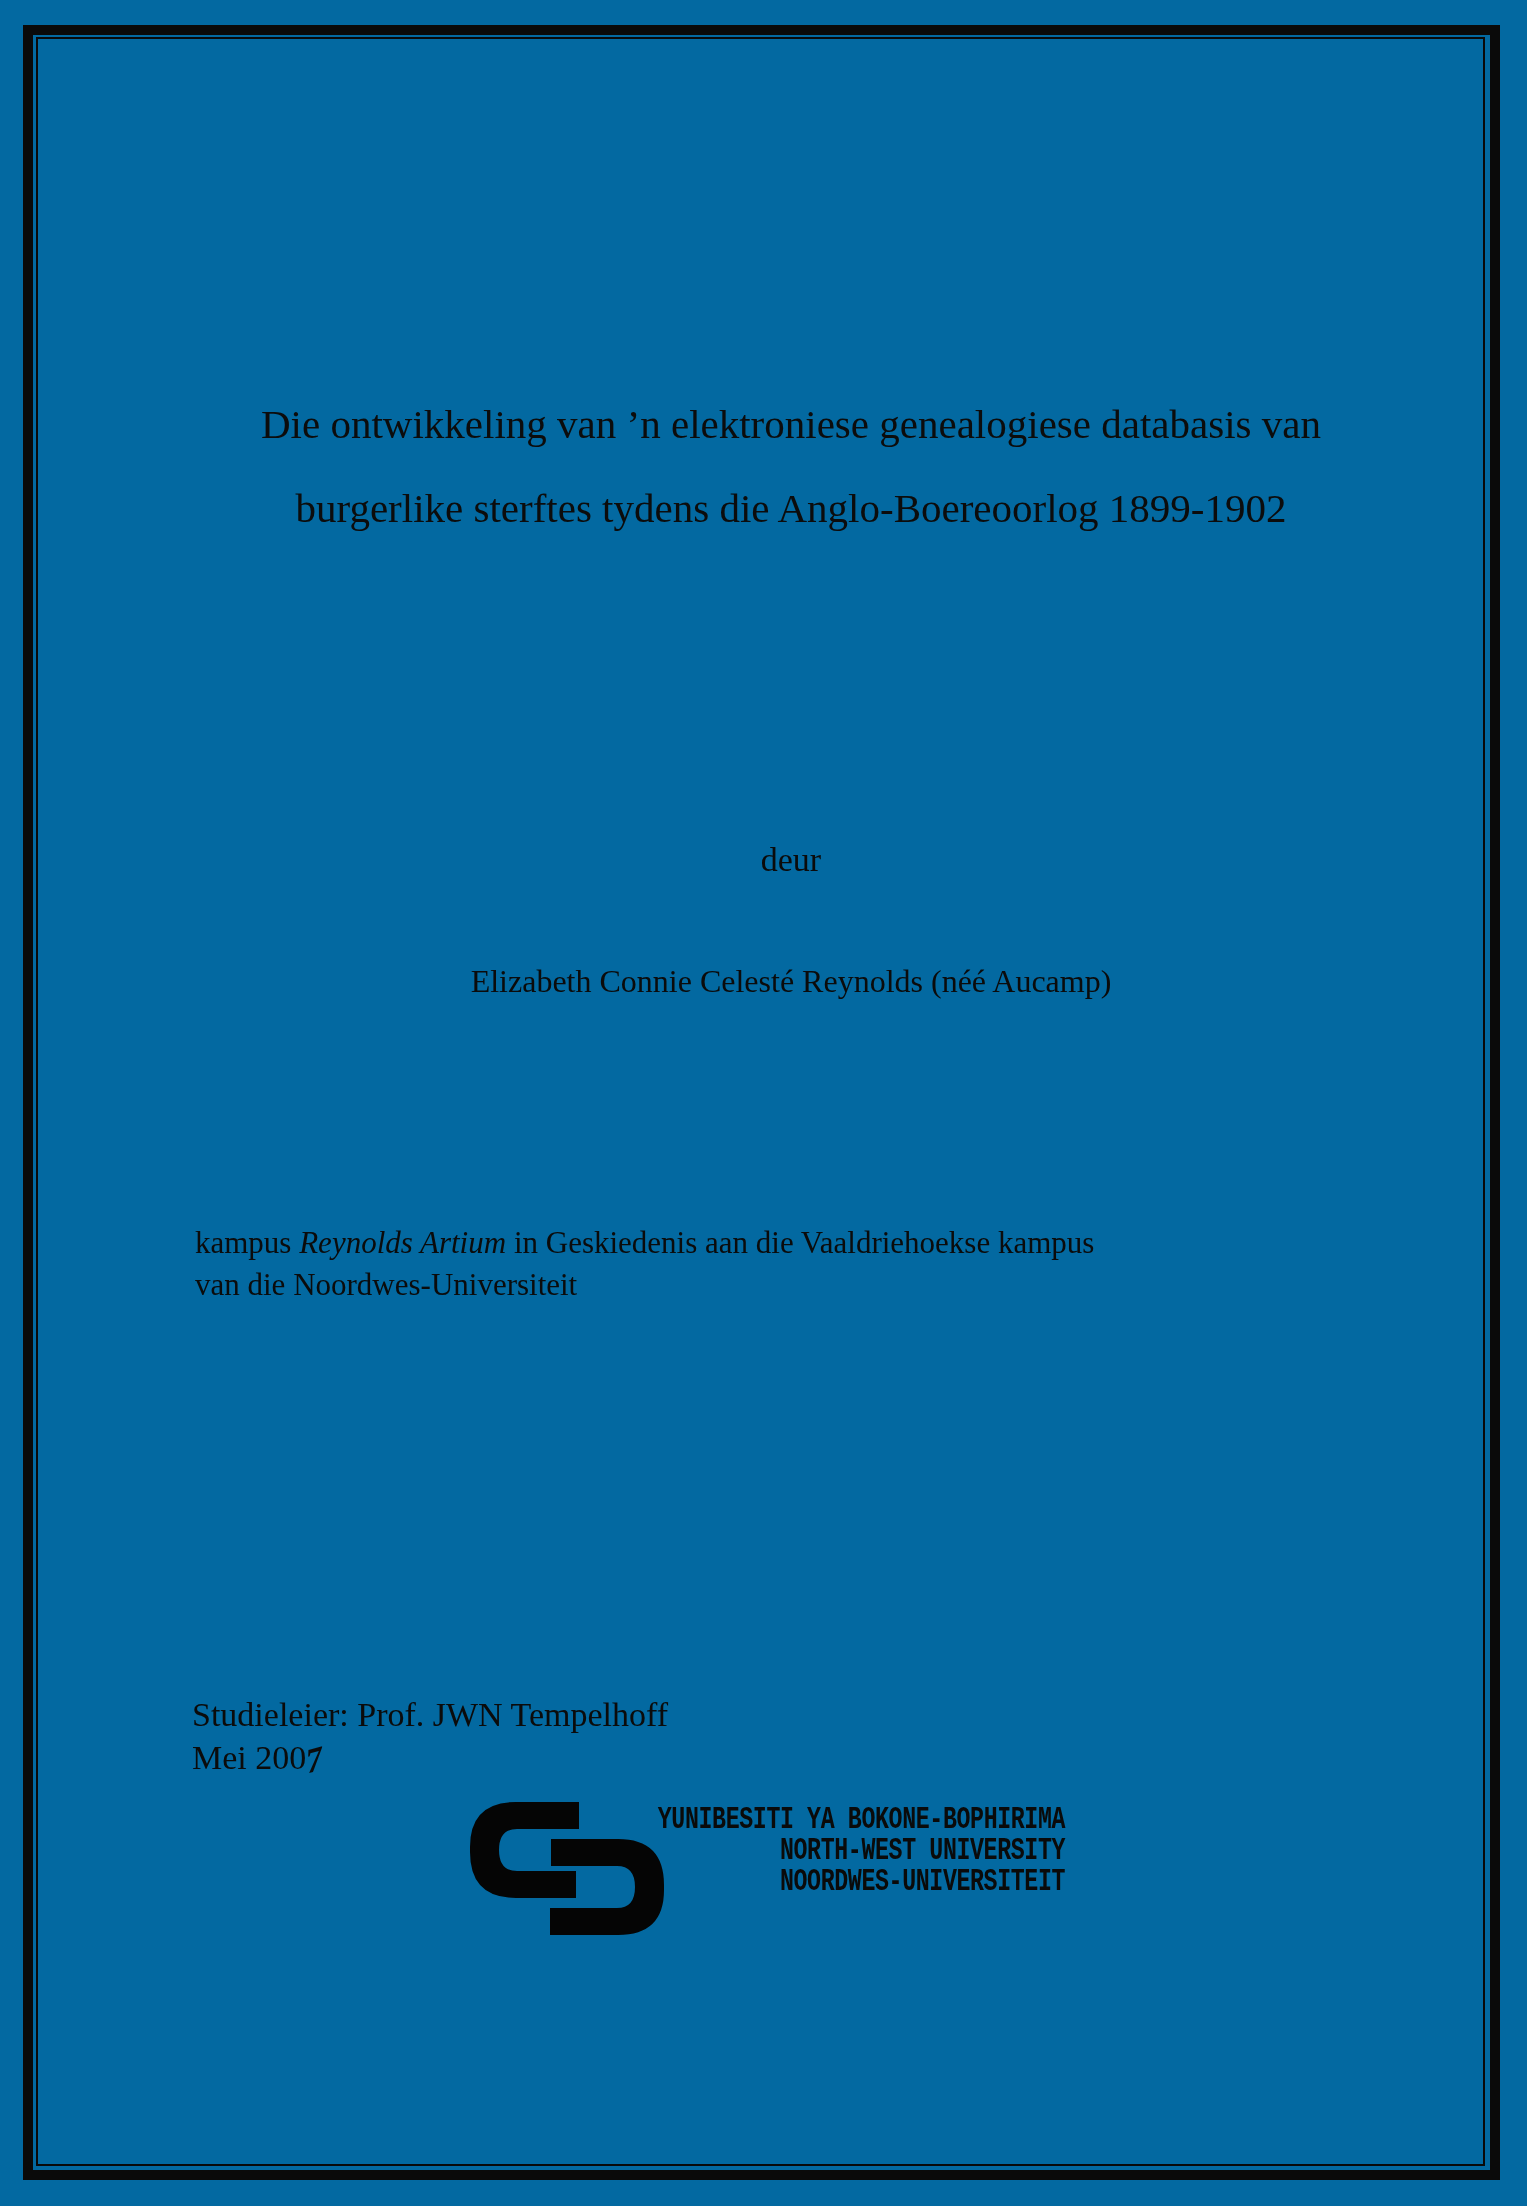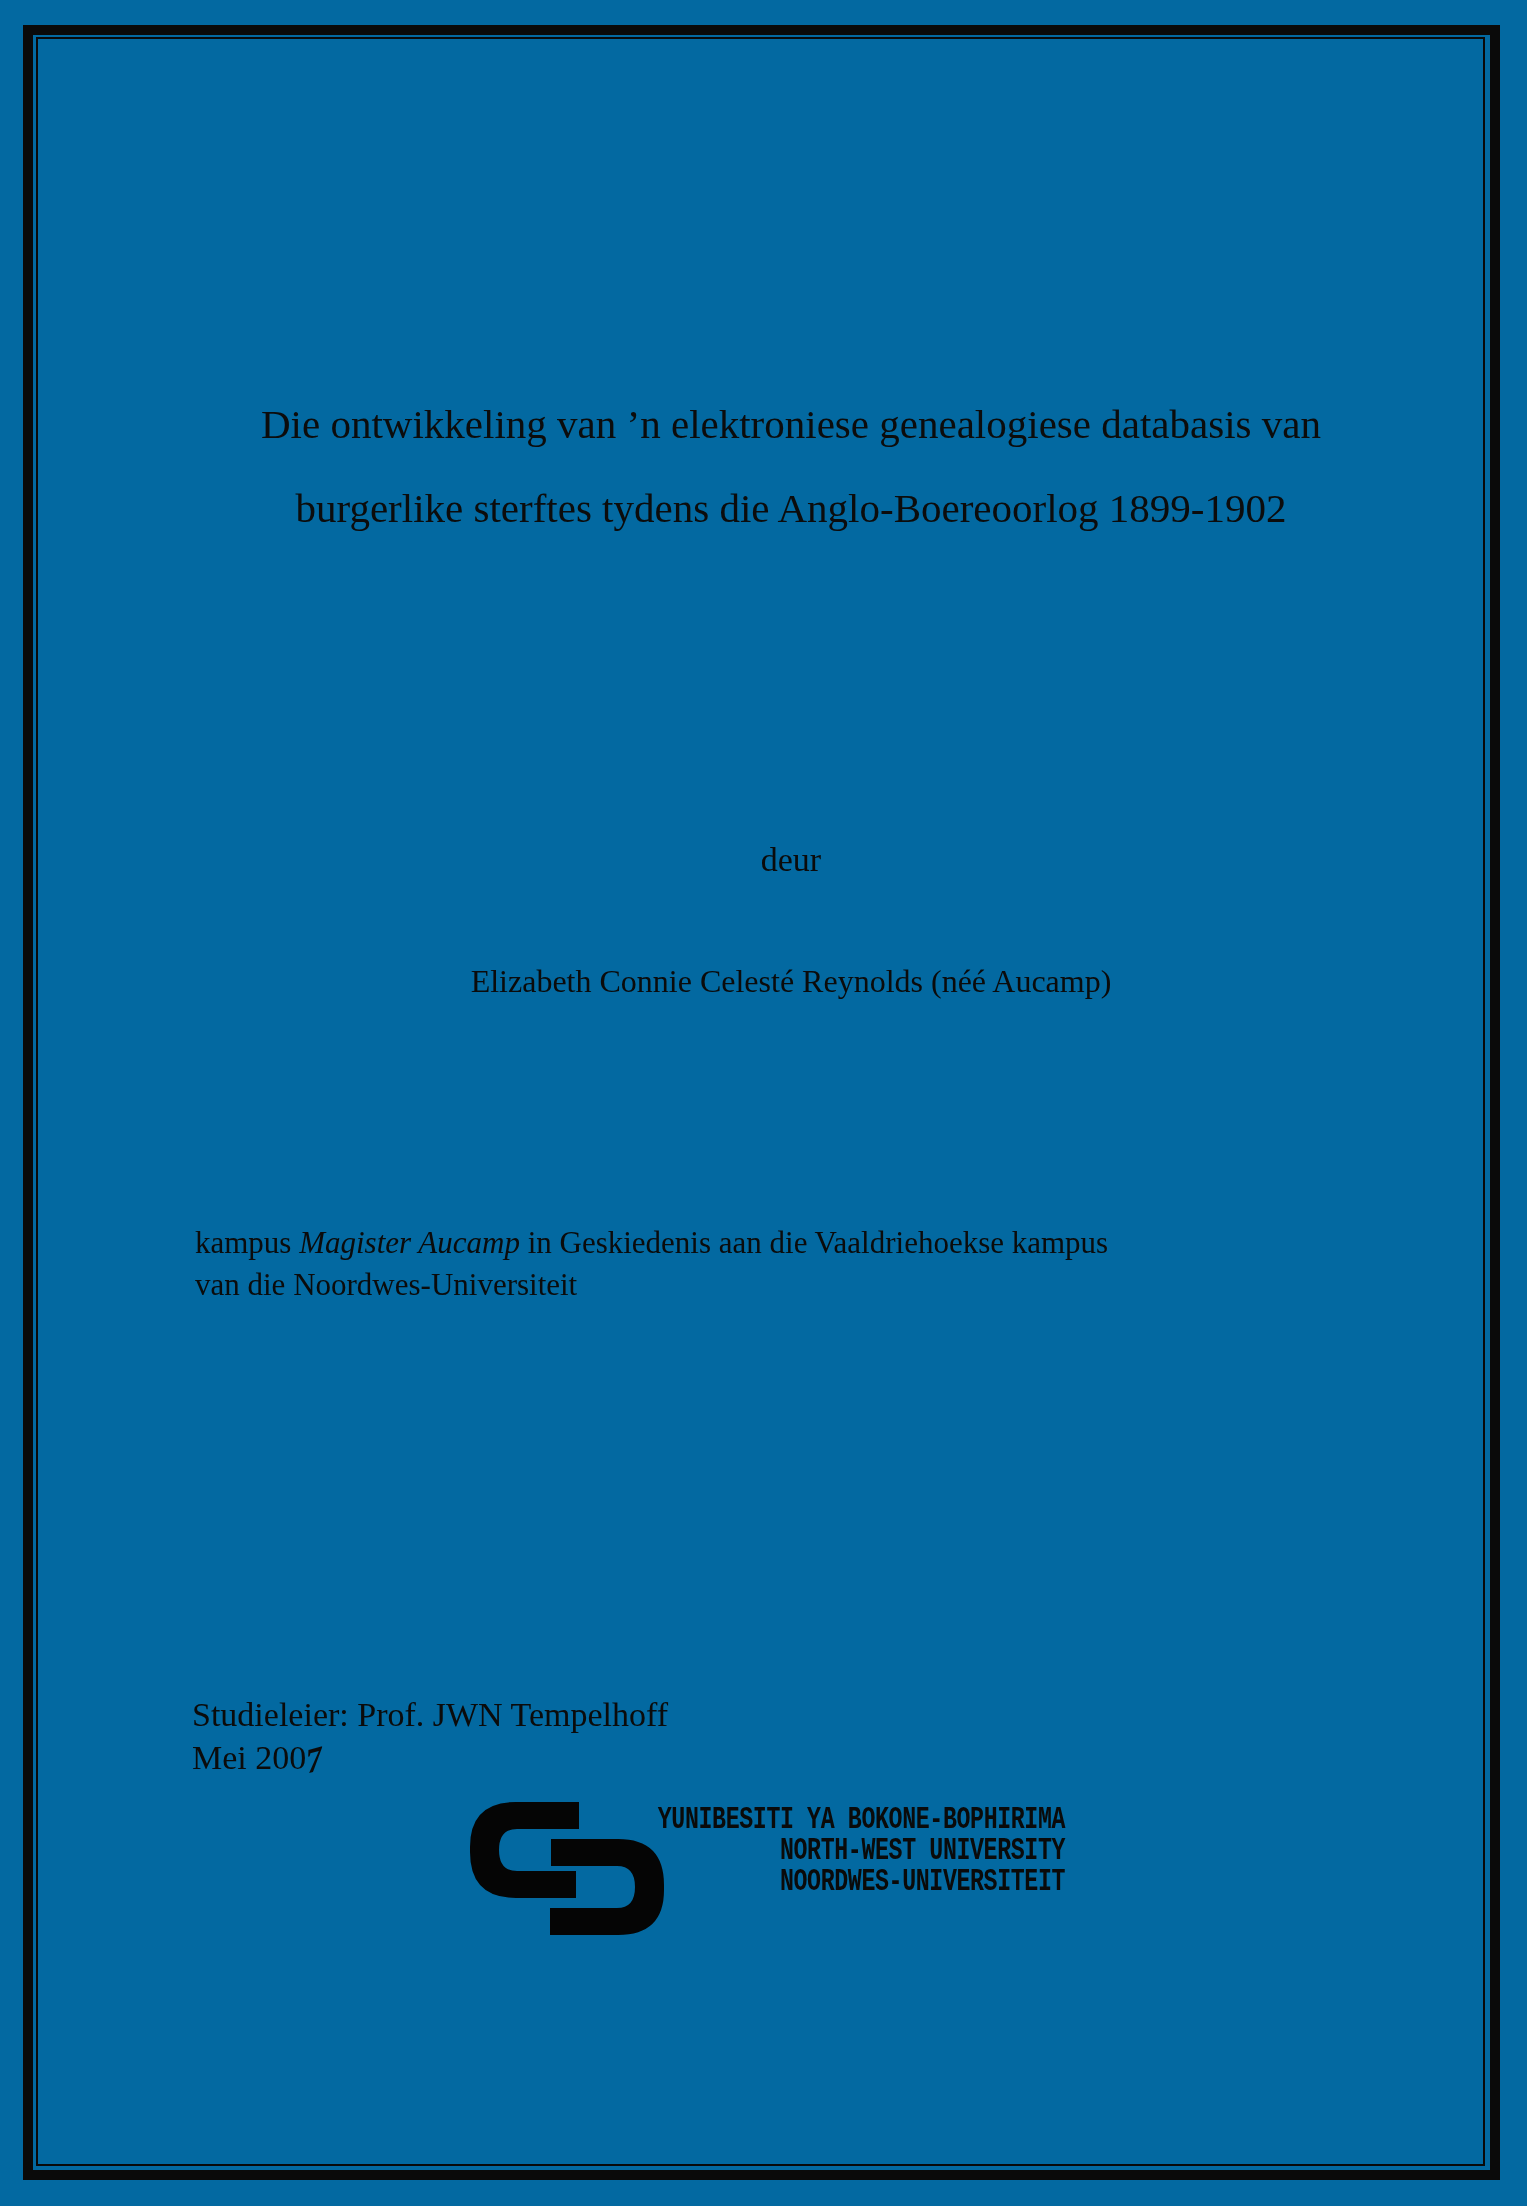--- a/index.html
+++ b/index.html
@@ -71,21 +71,21 @@
   <div class="frame-inner"></div>
 
   <div class="center-col thesis-title">Die ontwikkeling van ’n elektroniese genealogiese databasis van
 burgerlike sterftes tydens die Anglo-Boereoorlog 1899-1902</div>
 
   <div class="center-col byline">deur</div>
 
   <div class="center-col author">Elizabeth Connie Celesté Reynolds (néé Aucamp)</div>
 
   <div class="statement">
-    <div><span>kampus </span><em>Magister Aucamp</em><span> in Geskiedenis aan die Vaaldriehoekse kampus</span></div>
+    <div><span>kampus </span><em>Reynolds Artium</em><span> in Geskiedenis aan die Vaaldriehoekse kampus</span></div>
     <div>van die Noordwes-Universiteit</div>
   </div>
 
   <div class="supervisor-block">
     <div>Studieleier: Prof. JWN Tempelhoff</div>
     <div><span>Mei 200</span><span class="odd-seven">7</span></div>
   </div>
 
   <svg class="logo-mark" viewBox="0 0 194 133" xmlns="http://www.w3.org/2000/svg" aria-hidden="true">
     <path d="M 109,0 H 46 Q 0,0 0,45 V 50 Q 0,96 46,96 H 106 V 69 H 47 Q 29,69 29,48 Q 29,27 47,27 H 109 Z" fill="#050505"></path>

